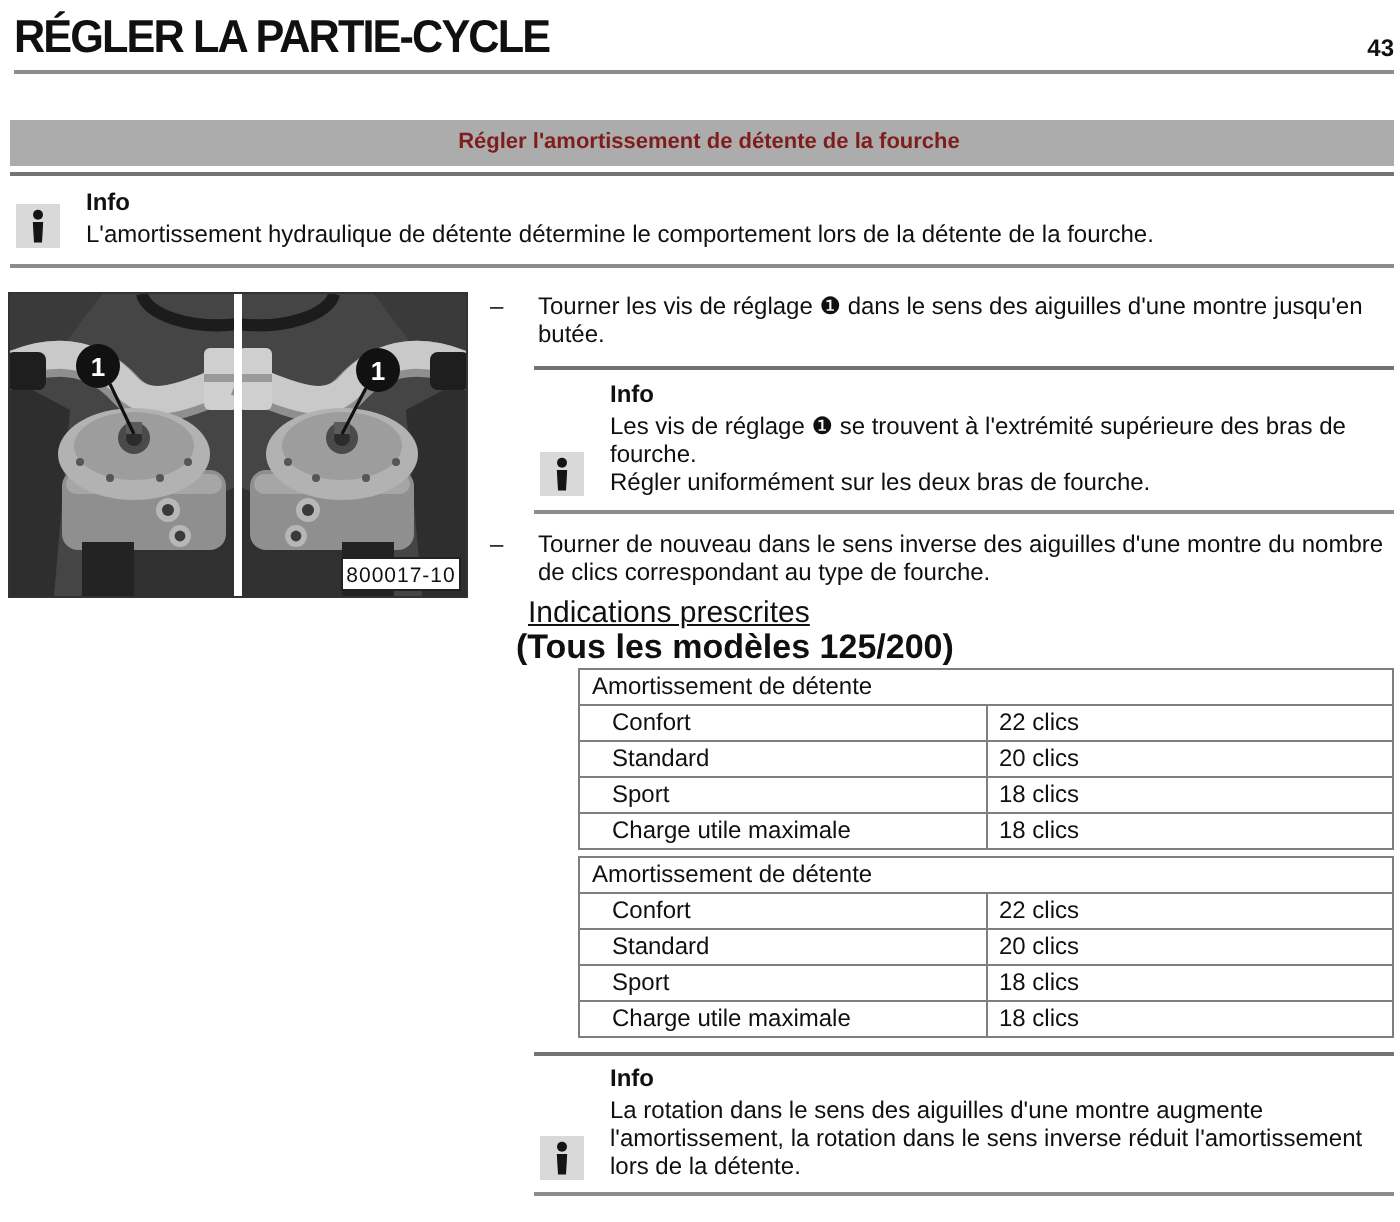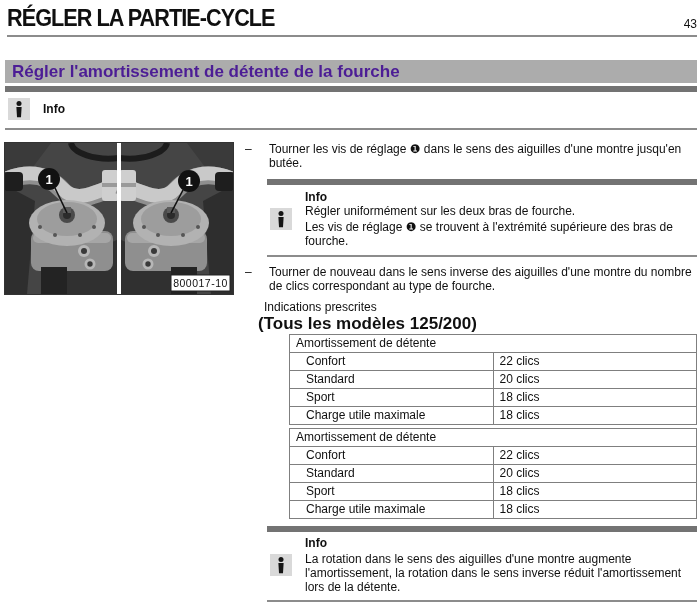--- a/index.html
+++ b/index.html
@@ -14,54 +14,55 @@
   
   .hdr {
     margin:5px 3px 0 7px;
     display:flex; align-items:flex-end; justify-content:space-between;
     border-bottom:2px solid #8c8c8c; padding-bottom:3px;
   }
   .hdr h1 {
     font-size:23px; font-weight:bold; letter-spacing:-1px;
     transform:scaleX(.94); transform-origin:left bottom; white-space:nowrap;
   }
-  .pagenum { font-size:12px; font-weight:normal; padding-bottom:1px; }
+  .pagenum { font-size:12px; font-weight:bold; padding-bottom:1px; }
 
   
   .secbar {
     margin:23px 3px 0 5px; height:23px; background:#acacac;
-    font-size:17px; font-weight:bold; line-height:23px; padding-left:7px;
-    color:#4c1d95;
+    font-size:11px; font-weight:bold; line-height:23px; padding-left:7px;
+    color:#7f1d1d;
+    text-align:center;
   }
 
   
   .infobox {
-    border-top:6px solid #737373; border-bottom:2px solid #8c8c8c;
-    display:flex; align-items:center;
+    border-top:2px solid #737373; border-bottom:2px solid #8c8c8c;
+    display:flex; align-items:flex-end;
   }
   .infobox.top { margin:3px 3px 0 5px; padding:6px 0 8px 3px; }
   .iicon { width:22px; height:22px; flex:0 0 22px; background:#d9d9d9; }
   .ibody { margin-left:13px; padding-right:6px; }
   .ititle { font-size:12px; font-weight:bold; line-height:14px; }
   .itext { font-size:12px; line-height:14px; margin-top:2px; }
 
   
   .mainrow { display:flex; margin:12px 3px 0 4px; }
   .figwrap { flex:0 0 230px; }
   .figure { width:230px; height:153px; border:1px solid #333; background:#454545; }
   .rightcol { flex:1 1 auto; margin-left:11px; }
 
   .step { display:flex; font-size:12px; line-height:14px; }
   .step .dash { flex:0 0 24px; }
   .step .stxt { flex:1; padding-right:4px; }
 
   .infobox.nest { margin-left:22px; margin-top:9px; padding:5px 0 7px 0; }
   .infobox.nest .iicon { margin-left:3px; }
 
-  .indic { font-size:12px; line-height:14px; margin:7px 0 0 19px; }
+  .indic { font-size:15px; line-height:14px; margin:7px 0 0 19px;text-decoration:underline; }
   .model { font-size:17px; font-weight:bold; line-height:15px; margin:2px 0 0 13px; }
   .model.second { margin-top:9px; }
 
   table.spec {
     border-collapse:collapse; width:408px; margin:3px 0 0 44px;
     font-size:12px;
   }
   table.spec td {
     border:1px solid #7f7f7f; height:18px; padding:1px 6px;
     vertical-align:middle; line-height:15px;
@@ -88,20 +89,21 @@
 
   <div class="infobox top">
     <div class="iicon">
       <svg width="22" height="22" viewBox="0 0 22 22">
         <circle cx="11" cy="5.4" r="2.5" fill="#151515"></circle>
         <path d="M8.4 9 L13.6 9 L13 19.2 L9 19.2 Z" fill="#151515"></path>
       </svg>
     </div>
     <div class="ibody">
       <div class="ititle">Info</div>
+      <div class="itext">L'amortissement hydraulique de détente détermine le comportement lors de la détente de la fourche.</div>
     </div>
   </div>
 
   <div class="mainrow">
 
     <div class="figwrap">
       <svg class="figure" viewBox="0 0 228 151">
         <defs>
           <g id="half">
 
@@ -175,22 +177,22 @@
 
       <div class="infobox nest">
         <div class="iicon">
           <svg width="22" height="22" viewBox="0 0 22 22">
             <circle cx="11" cy="5.4" r="2.5" fill="#151515"></circle>
             <path d="M8.4 9 L13.6 9 L13 19.2 L9 19.2 Z" fill="#151515"></path>
           </svg>
         </div>
         <div class="ibody">
           <div class="ititle">Info</div>
+          <div class="itext">Les vis de réglage ❶ se trouvent à l'extrémité supérieure des bras de fourche.</div>
           <div class="itext" style="margin-top:0;">Régler uniformément sur les deux bras de fourche.</div>
-          <div class="itext">Les vis de réglage ❶ se trouvent à l'extrémité supérieure des bras de fourche.</div>
         </div>
       </div>
 
       <div class="step" style="margin-top:8px;">
         <span class="dash">–</span>
         <span class="stxt">Tourner de nouveau dans le sens inverse des aiguilles d'une montre du nombre de clics correspondant au type de fourche.</span>
       </div>
 
       <div class="indic">Indications prescrites</div>
 

